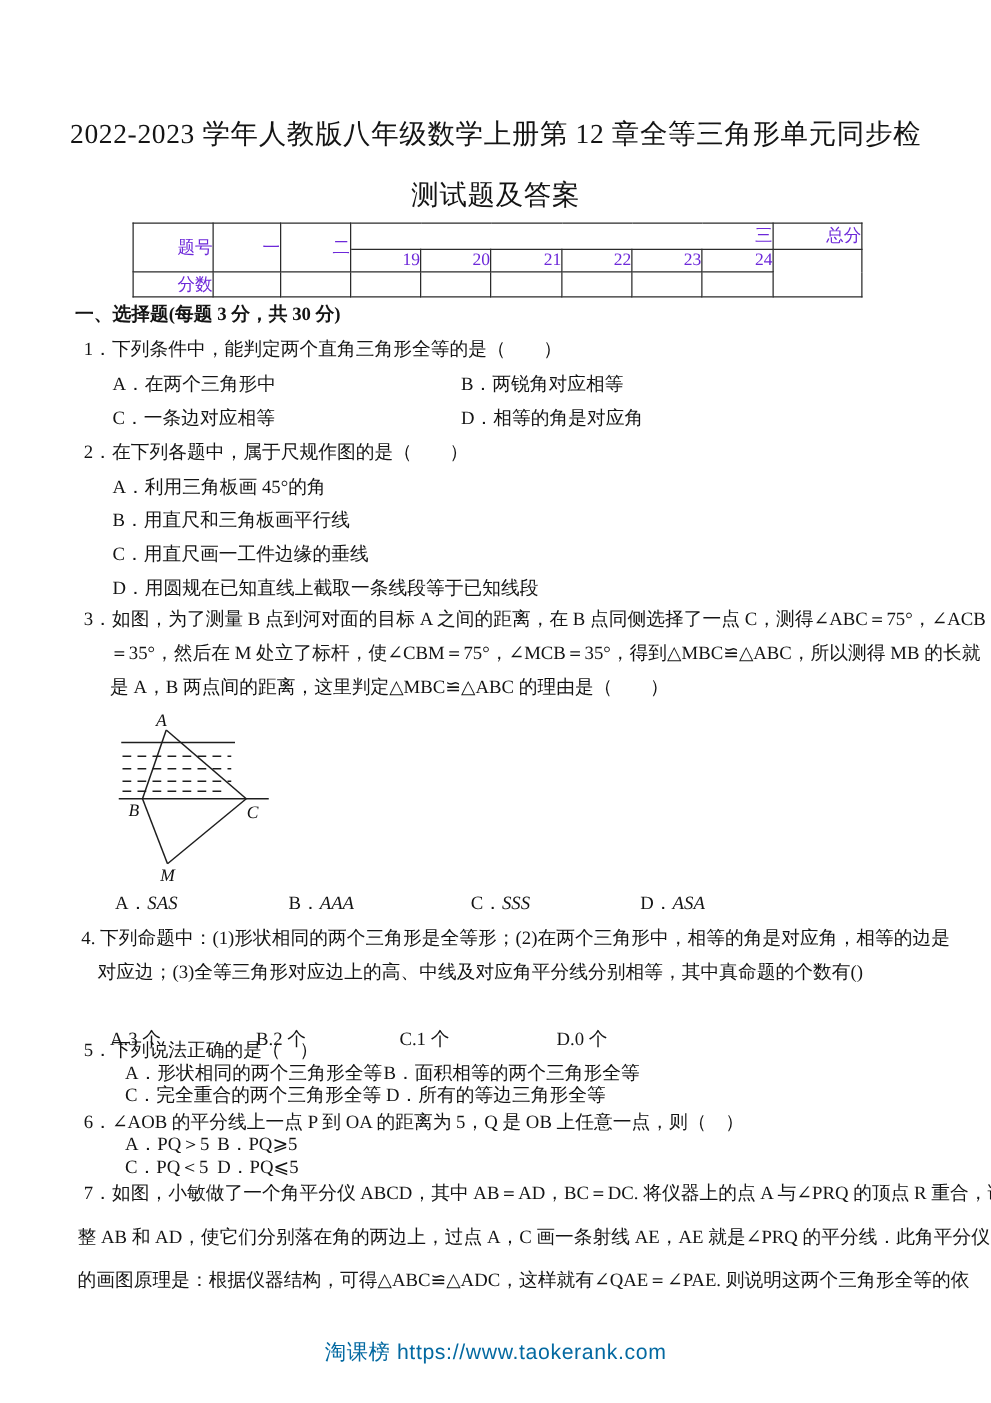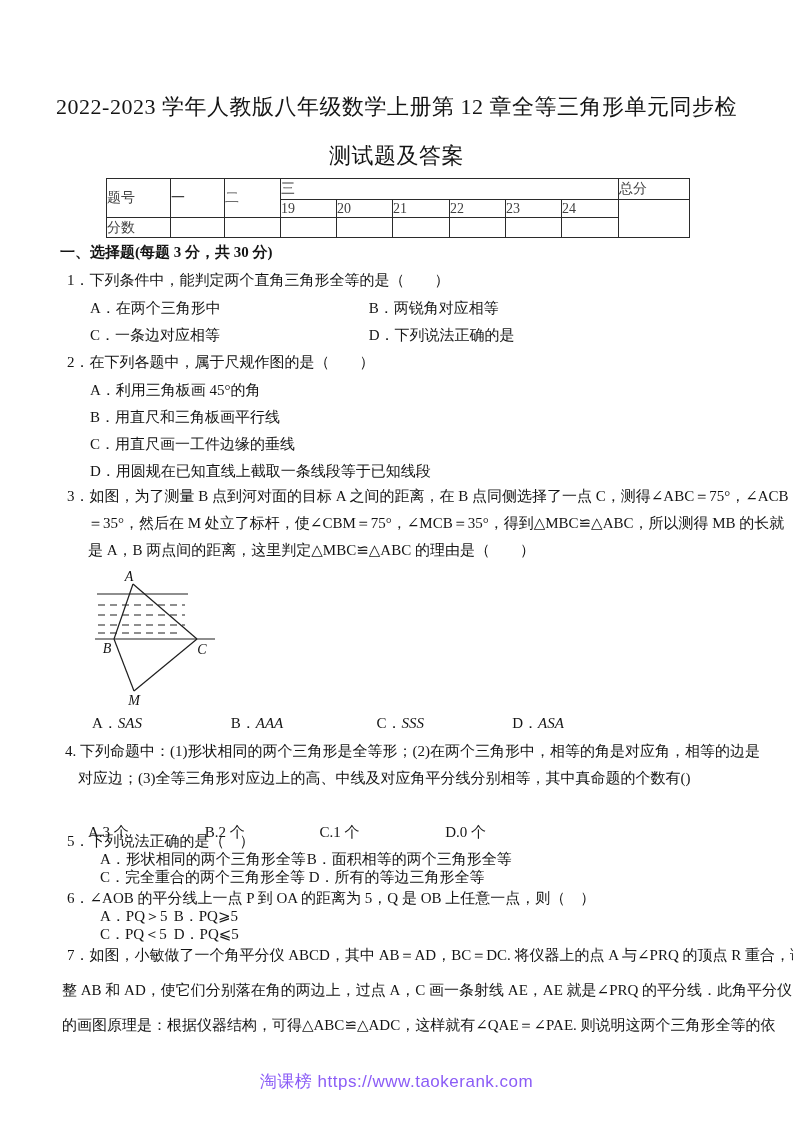--- a/index.html
+++ b/index.html
@@ -13,36 +13,36 @@
   }
   .abs{position:absolute;white-space:nowrap;font-size:15px;line-height:18px;}
   .title-line{
     position:absolute;left:0;width:100%;
     text-align:center;font-size:22px;font-weight:normal;
     letter-spacing:0.5px;white-space:nowrap;
   }
   table.score{
     position:absolute;left:106px;top:178px;
     border-collapse:collapse;table-layout:fixed;
-    font-size:14px;text-align:left;color:#404040;
+    font-size:14px;text-align:right;color:#6d28d9;
   }
   table.score td{
     border:1px solid #2b2b2b;
     padding:0;overflow:hidden;
   }
   .sec-heading{font-weight:bold;font-size:15px;}
   .ib{display:inline-block;}
   .fig-label{font-style:italic;font-size:14px;fill:#111;
     font-family:"Liberation Serif","DejaVu Serif",serif;}
   .opt-val{font-style:italic;}
   .footer{
     position:absolute;left:0;top:1070px;width:100%;
     text-align:center;
     font-family:"Liberation Sans","DejaVu Sans",sans-serif;
-    font-size:17px;color:#8b5cf6;letter-spacing:0.5px;
+    font-size:17px;color:#0369a1;letter-spacing:0.5px;
   }
 </style>
 </head>
 <body>
 
 <div class="page">
 
   <div class="title-line" style="top:92px;">2022-2023 学年人教版八年级数学上册第 12 章全等三角形单元同步检</div>
   <div class="title-line" style="top:141px;">测试题及答案</div>
 
@@ -92,21 +92,21 @@
 
   <div class="abs sec-heading" style="left:60px;top:243px;">一、选择题(每题 3 分，共 30 分)</div>
 
   <div class="abs" style="left:67px;top:271px;">1．下列条件中，能判定两个直角三角形全等的是（　　）</div>
   <div class="abs" style="left:90px;top:299px;">
     <span class="ib" style="width:275px;">A．在两个三角形中</span>
     <span>B．两锐角对应相等</span>
   </div>
   <div class="abs" style="left:90px;top:326px;">
     <span class="ib" style="width:275px;">C．一条边对应相等</span>
-    <span>D．下列说法正确的是</span>
+    <span>D．相等的角是对应角</span>
   </div>
 
   <div class="abs" style="left:67px;top:353px;">2．在下列各题中，属于尺规作图的是（　　）</div>
   <div class="abs" style="left:90px;top:381px;">A．利用三角板画 45°的角</div>
   <div class="abs" style="left:90px;top:408px;">B．用直尺和三角板画平行线</div>
   <div class="abs" style="left:90px;top:435px;">C．用直尺画一工件边缘的垂线</div>
   <div class="abs" style="left:90px;top:462px;">D．用圆规在已知直线上截取一条线段等于已知线段</div>
 
   <div class="abs" style="left:67px;top:487px;">3．如图，为了测量 B 点到河对面的目标 A 之间的距离，在 B 点同侧选择了一点 C，测得∠ABC＝75°，∠ACB</div>
   <div class="abs" style="left:88px;top:514px;">＝35°，然后在 M 处立了标杆，使∠CBM＝75°，∠MCB＝35°，得到△MBC≌△ABC，所以测得 MB 的长就</div>

